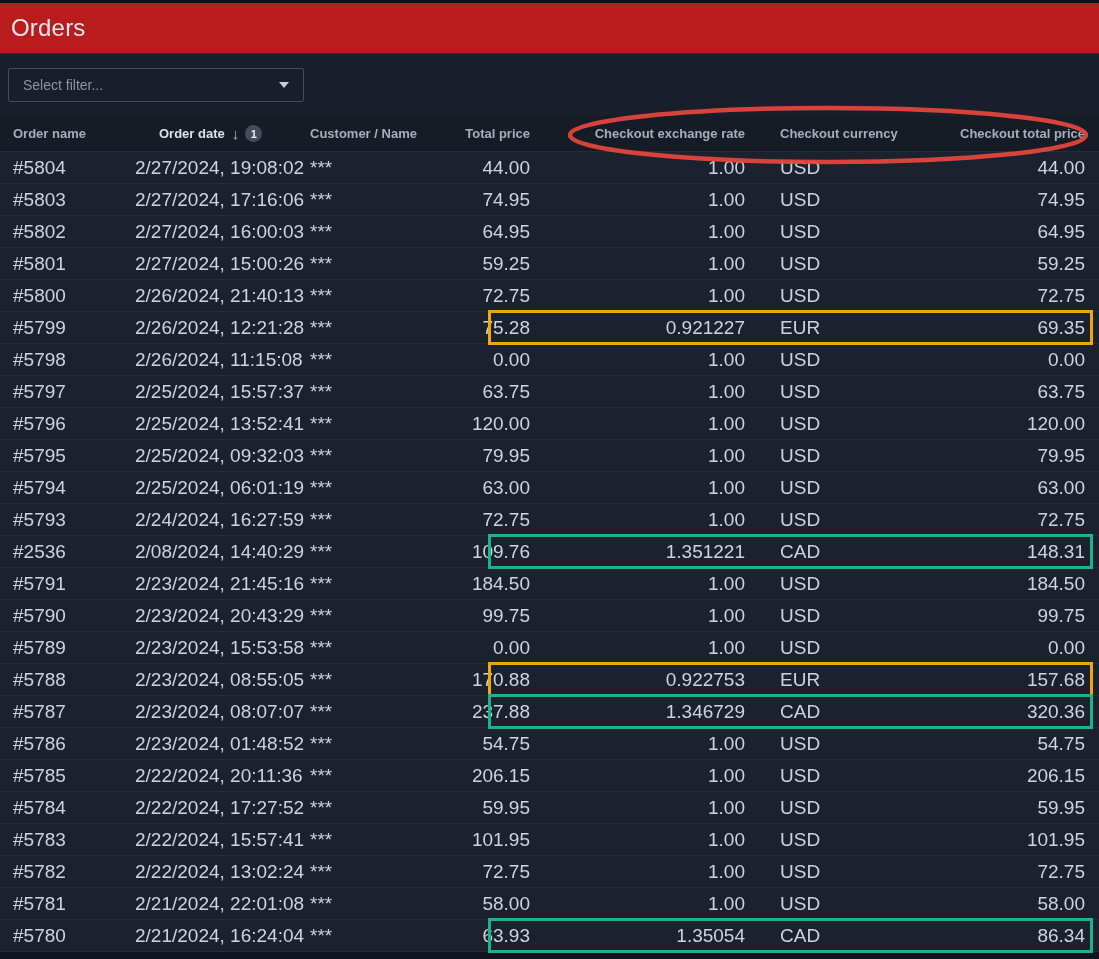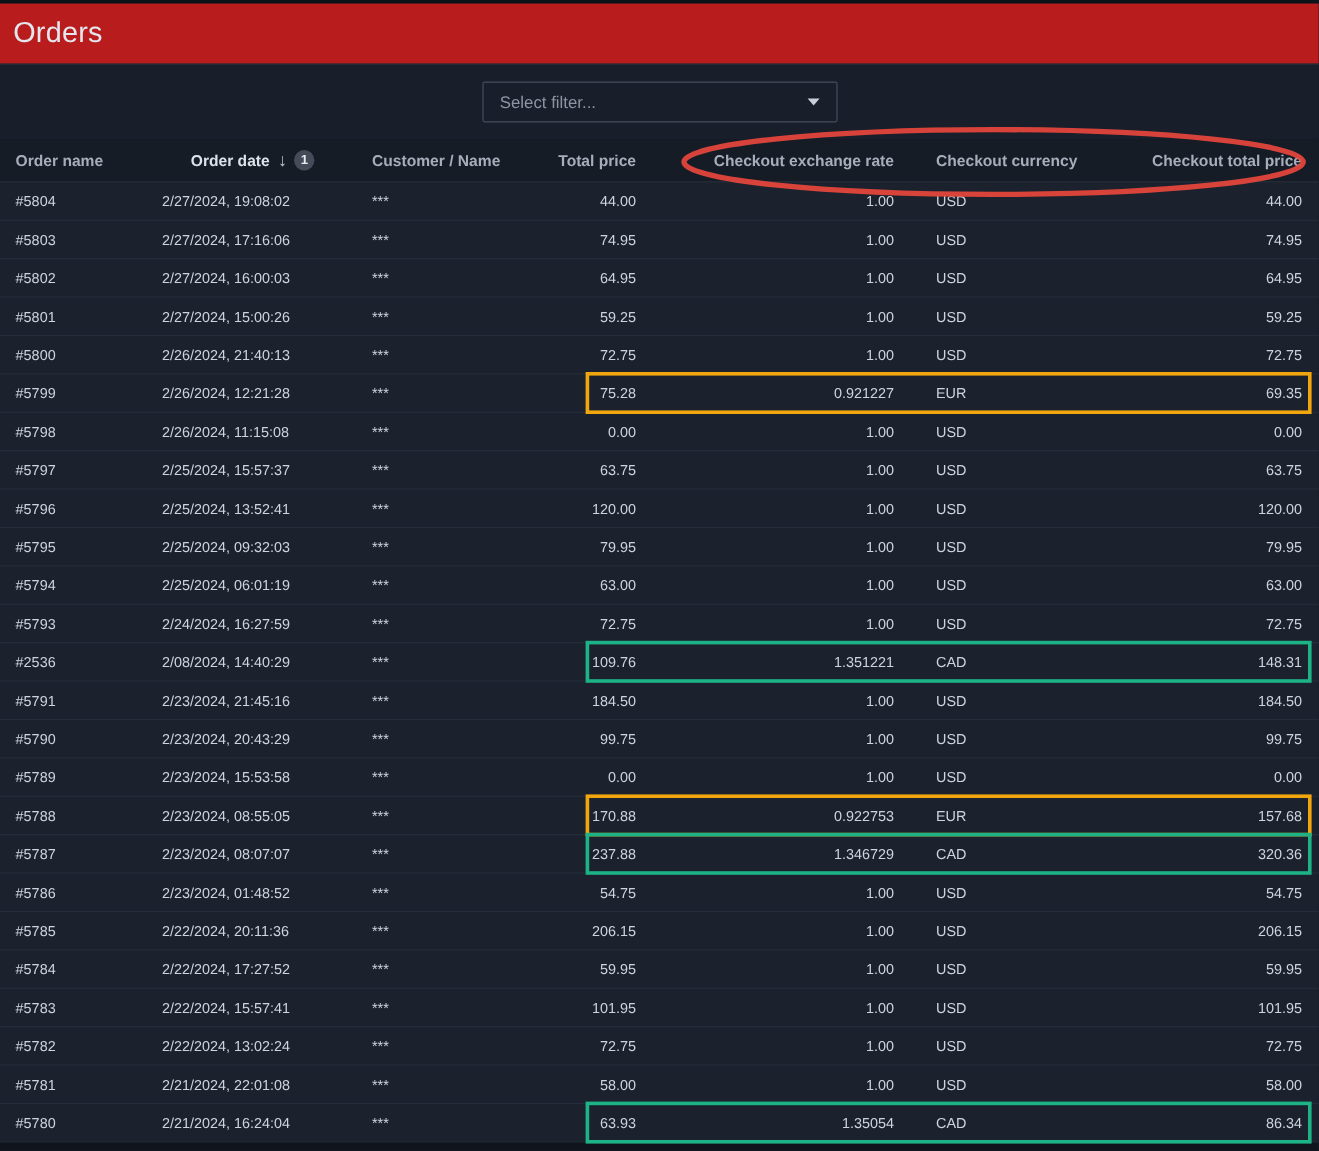--- a/index.html
+++ b/index.html
@@ -9,21 +9,21 @@
     font-family:"Liberation Sans", sans-serif;
     position:relative;
     overflow:hidden;
     -webkit-font-smoothing:antialiased;
   }
   .top-edge{height:3px;background:#0e1219;}
   .titlebar{height:50px;display:flex;align-items:center;padding:0 11px;background:#b91c1c;}
   .page-title{font-size:24px;font-weight:400;color:#e3e7ed;letter-spacing:.2px;}
   .divider{height:1px;background:#2a313e;}
 
-  .filter-bar{height:62px;display:flex;align-items:center;padding:0 8px;background:#181f2a;justify-content:center;}
+  .filter-bar{height:62px;display:flex;align-items:center;padding:0 8px;background:#181f2a;}
   .select{
     width:266px;height:32px;
     border:1px solid #454d5c;border-radius:2px;
     display:flex;align-items:center;justify-content:space-between;
     padding:0 14px;cursor:pointer;
   }
   .select .ph{font-size:14px;color:#8d95a3;}
   .caret{
     width:0;height:0;border-left:5px solid transparent;border-right:5px solid transparent;
     border-top:6px solid #c9ceda;margin-left:10px;
@@ -47,21 +47,21 @@
   .sort-badge{
     width:17px;height:17px;border-radius:50%;background:#454c59;color:#e9ecf1;
     font-size:11px;font-weight:bold;display:inline-flex;align-items:center;justify-content:center;
     margin-left:6px;
   }
 
   #rows{position:relative;}
   .row{
     height:31px;align-items:center;background:#1b222e;
     border-top:1px solid #262d3a;
-    font-size:12px;color:#ced4de;position:relative;
+    font-size:19px;color:#ced4de;position:relative;
   }
   .cell{white-space:nowrap;overflow:hidden;}
   .hl-box{
     position:absolute;left:488px;right:6px;top:-2px;bottom:-2px;
     border:3px solid transparent;z-index:3;pointer-events:none;
   }
   .bottom-strip{height:7px;background:#10151d;border-top:1px solid #262d3a;}
 
   .red-ellipse{
     position:absolute;left:561px;top:104px;width:534px;height:64px;

